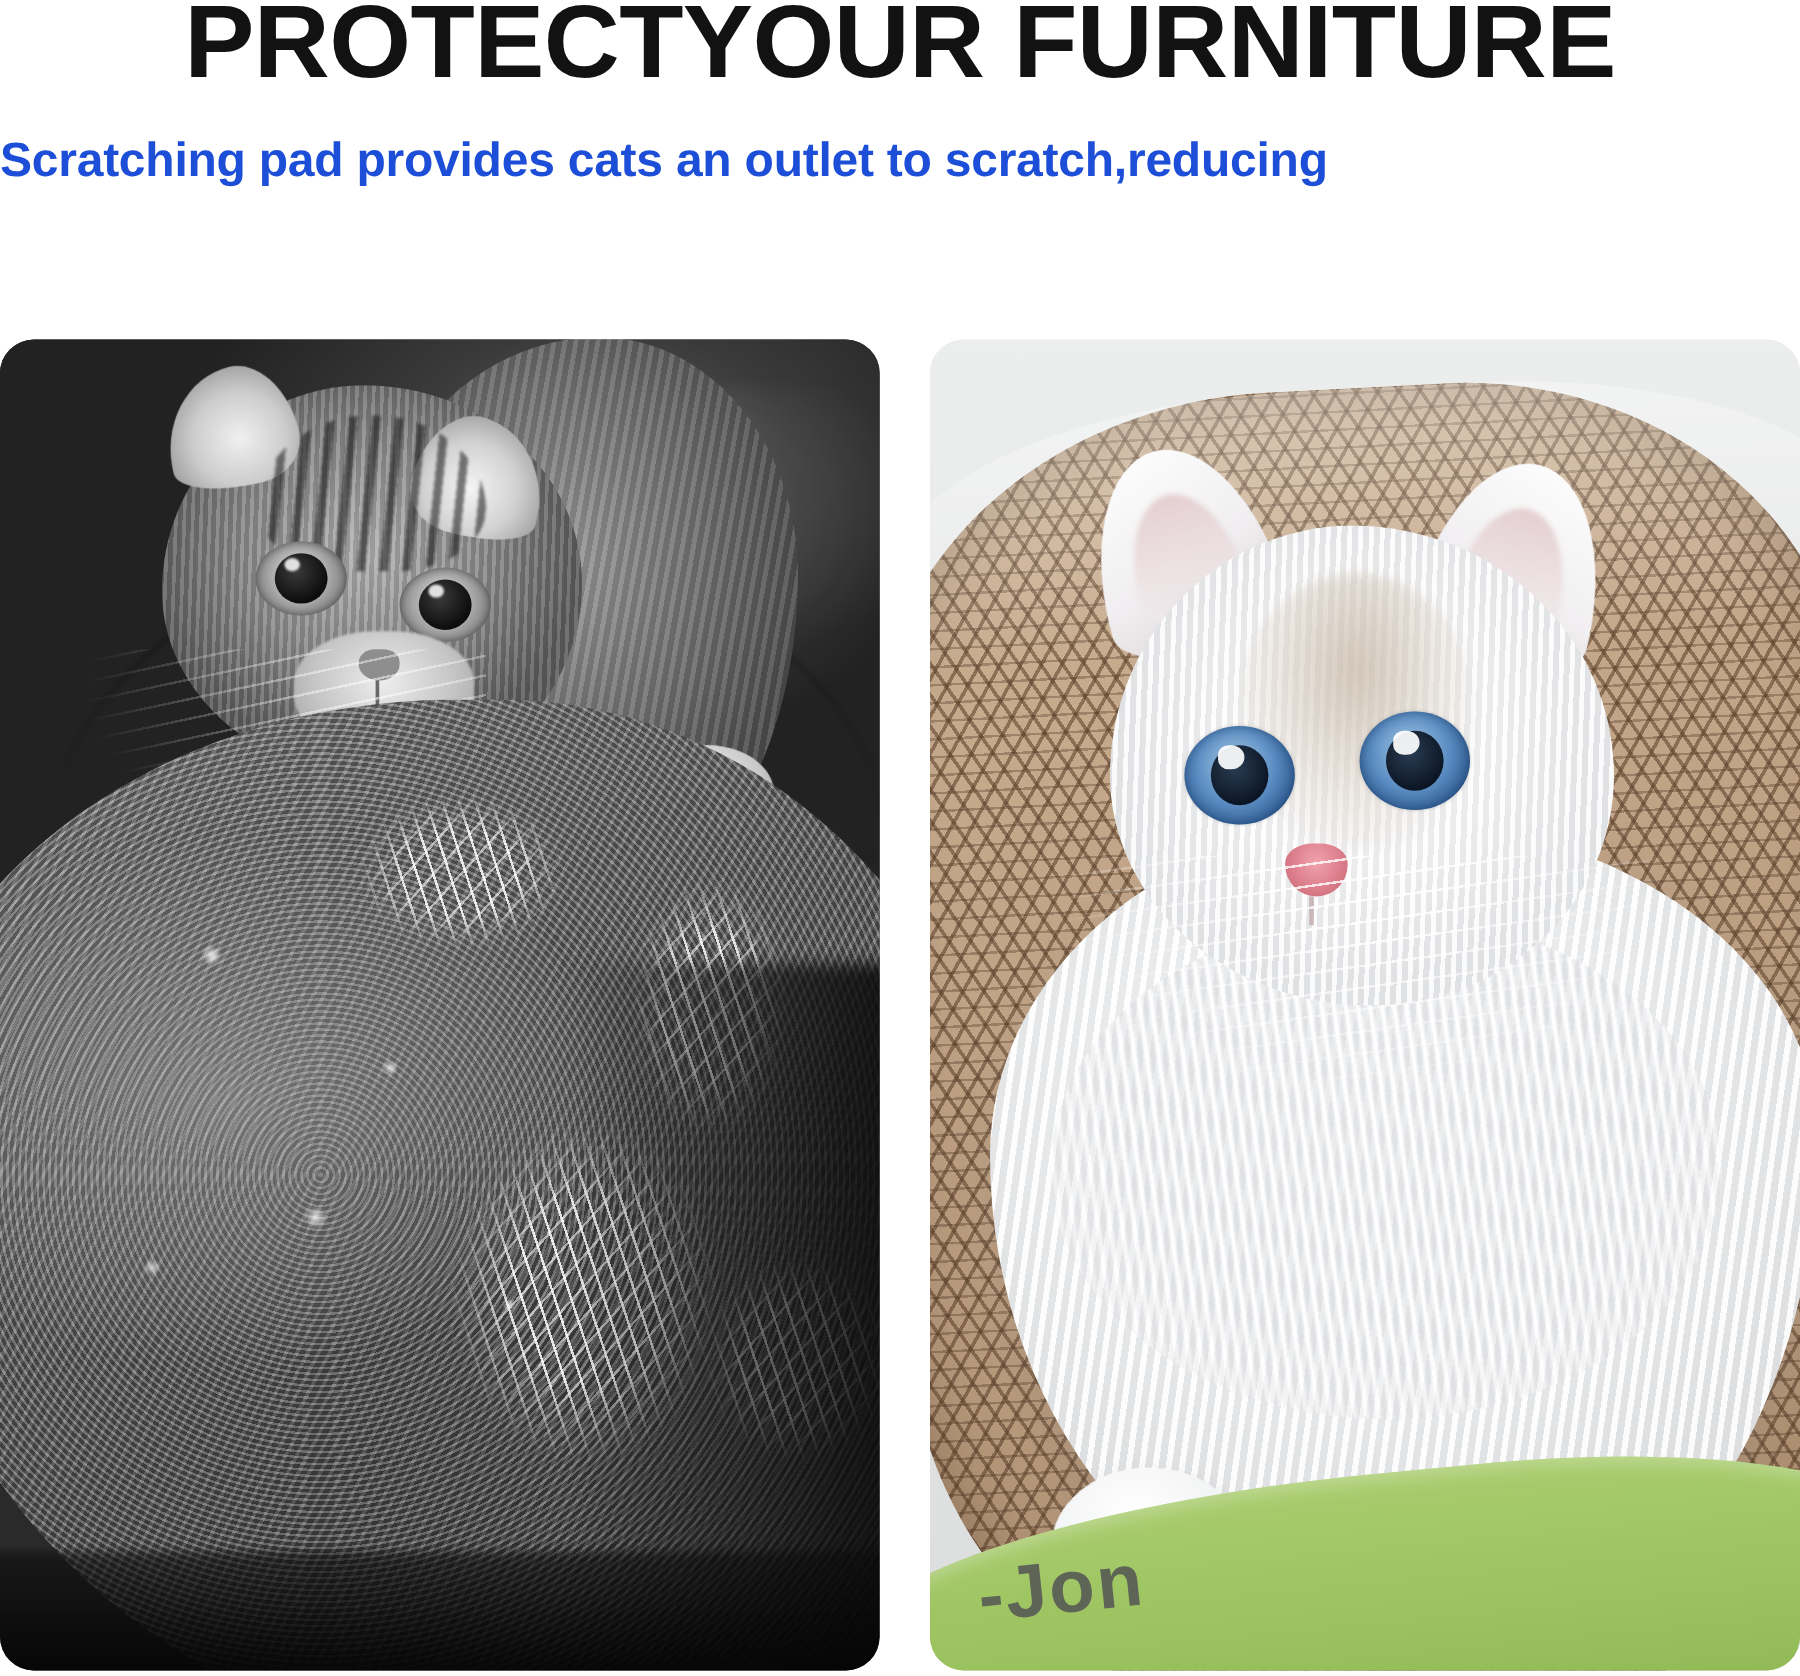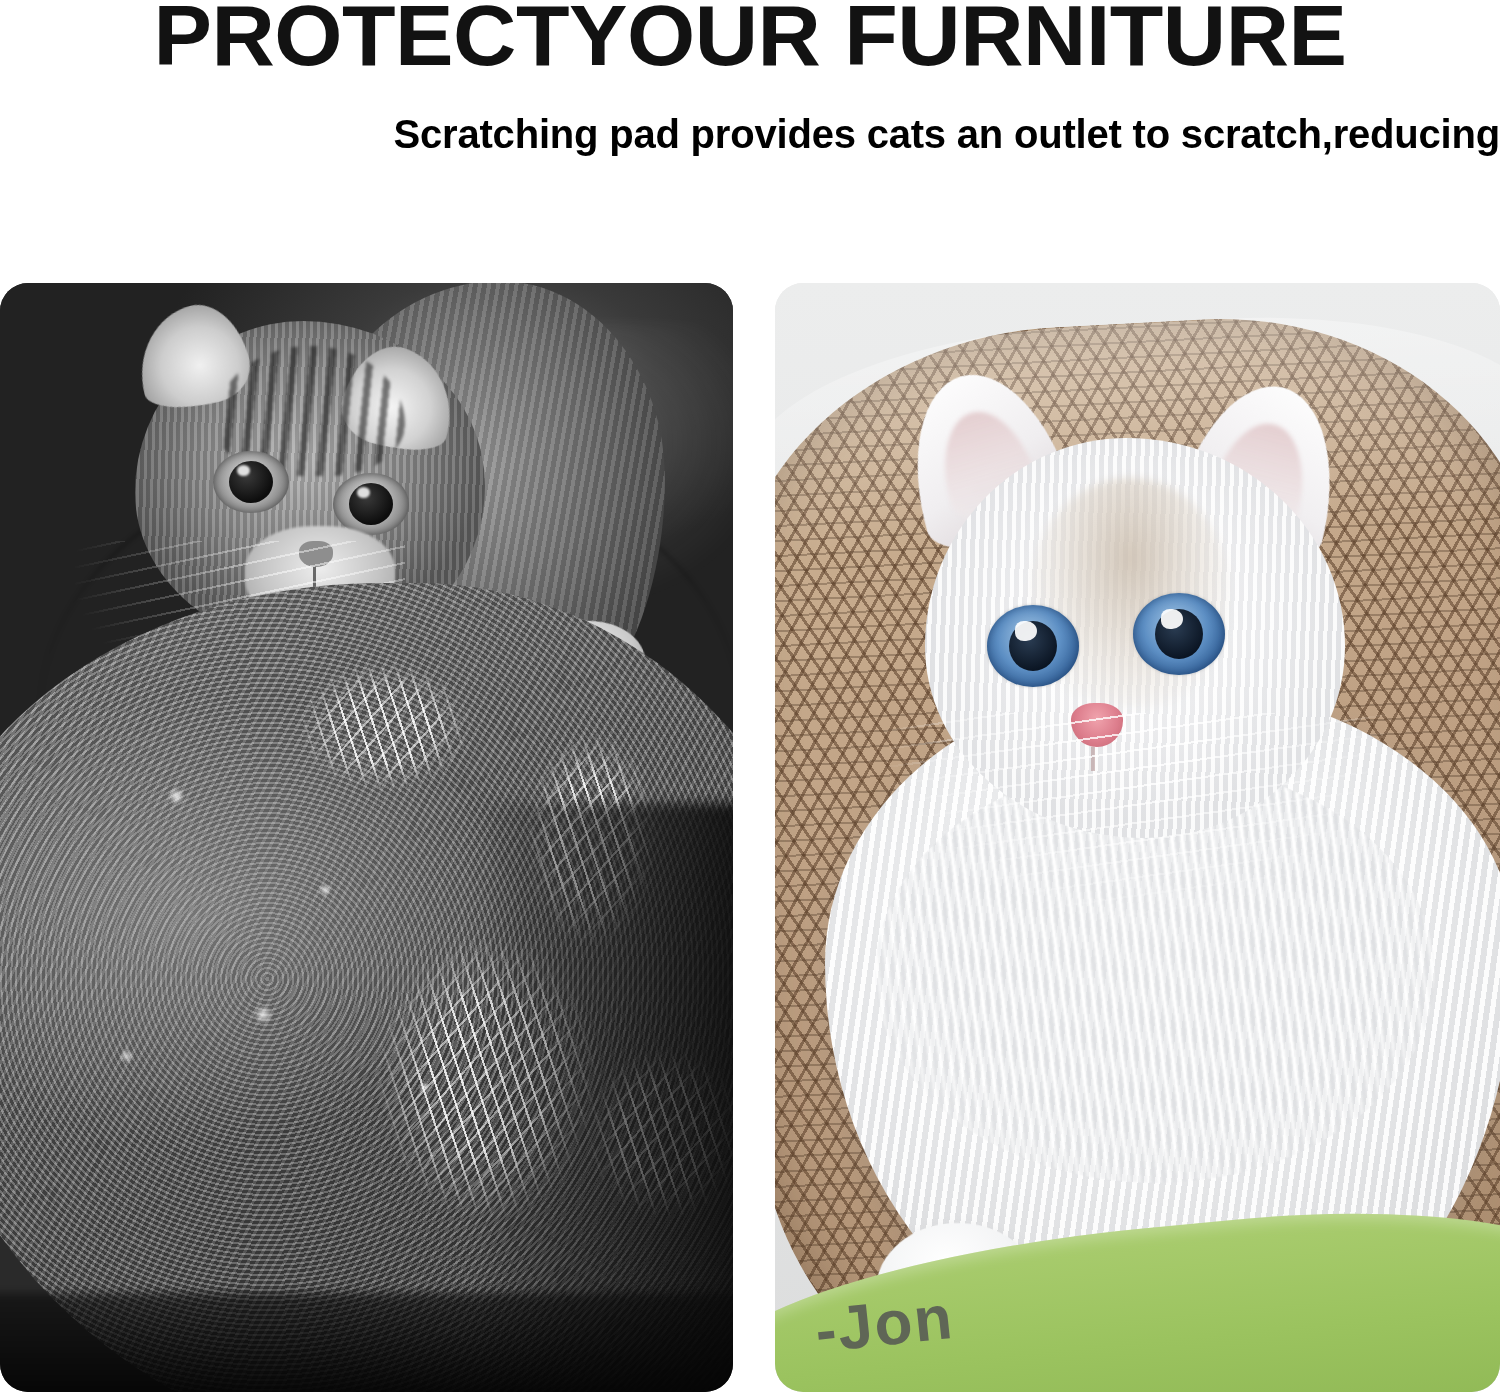--- a/index.html
+++ b/index.html
@@ -23,27 +23,27 @@
     font-size:86px;
     line-height:94px;
     letter-spacing:-0.5px;
     color:#121212;
     transform:scaleX(1.02);
     white-space:nowrap;
   }
 
   .subhead {
     position:absolute; left:0; top:110px; width:1500px;
-    text-align:right;
+    text-align:left;
     font-family:"Liberation Sans Narrow","Liberation Sans",sans-serif;
     font-weight:bold;
     font-size:40px;
     line-height:48px;
     letter-spacing:-0.2px;
-    color:#000000;
+    color:#1d4ed8;
   }
   .subhead .l2 { display:block; }
 
   
   .panels { position:absolute; left:0; top:283px; width:1500px; height:1110px; }
 
   .panel {
     position:absolute; top:0; height:1109px;
     overflow:hidden;
     border-radius:28px;

